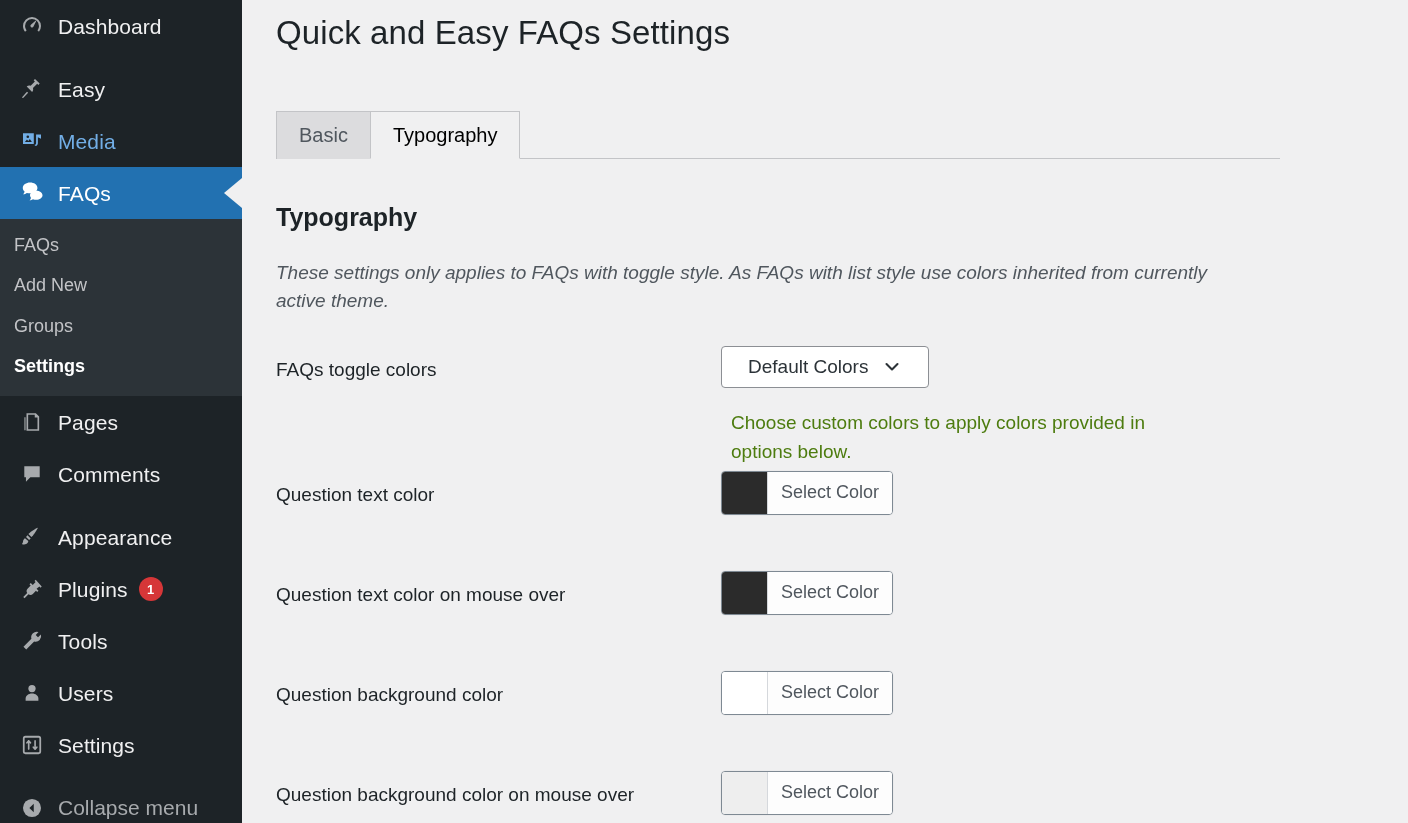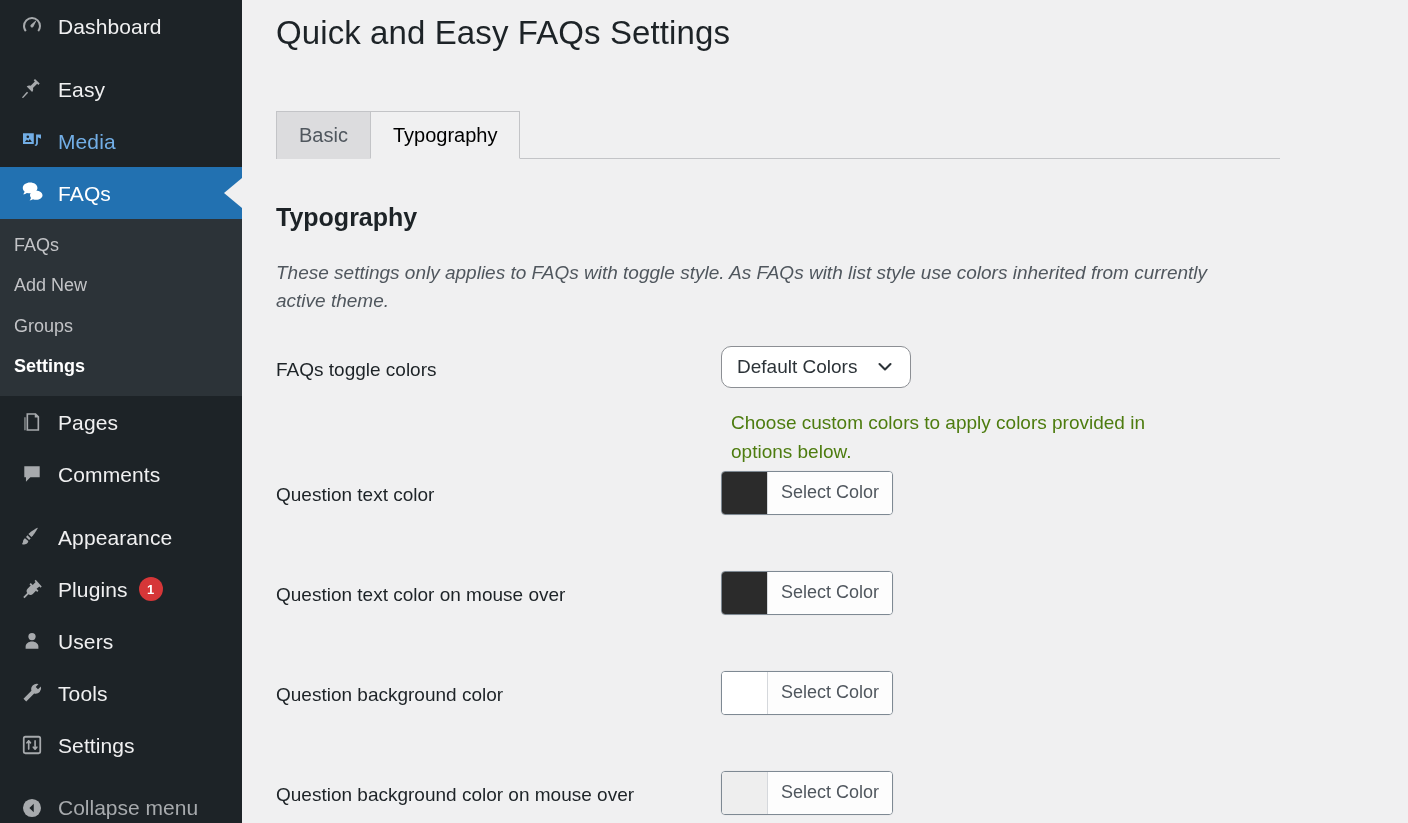--- a/index.html
+++ b/index.html
@@ -191,24 +191,24 @@
   }
   .form-row .td { flex: 1 1 auto; padding-top: 4px; }
 
   .select-box {
     display: inline-flex;
     align-items: center;
     justify-content: space-between;
     gap: 14px;
     height: 42px;
     min-width: 190px;
-    padding: 0 15px;
+    padding: 0 26px;
     background: #fff;
     border: 1px solid #8c8f94;
-    border-radius: 10px;
+    border-radius: 4px;
     font-size: 19px;
     color: #2c3338;
     cursor: pointer;
     user-select: none;
   }
   .select-box .chev { display: inline-flex; color: #2c3338; }
   .select-box .chev svg { display: block; stroke: currentColor; fill: none; }
 
   .field-desc {
     font-size: 19px;
@@ -335,35 +335,35 @@
         <svg width="24" height="24" viewBox="0 0 20 20">
             <path d="M13.1 2.3l-1 1 .9.9-2.4 2.4-1.6-1.6-1.1 1.1 1 1-2.6 2.6c-1 1-1.1 2.5-.3 3.6l-3.3 3.3 1.1 1.1 3.3-3.3c1.1.8 2.6.7 3.6-.3l2.6-2.6 1 1 1.1-1.1-1.6-1.6L16.2 8l.9.9 1-1-5-5.6z"></path>
           </svg>
       </span>
       <span>Plugins</span>
       <span class="badge">1</span>
     </div>
 
     <div class="menu-item">
       <span class="ico">
+        <svg width="24" height="24" viewBox="0 0 20 20">
+            <path d="M15.4 2.6a4.6 4.6 0 00-5.9 5.6l-6.6 6.6 2.3 2.3 6.6-6.6a4.6 4.6 0 005.6-5.9L15 6.9l-1.9-1.9 2.3-2.4z"></path>
+          </svg>
+      </span>
+      <span>Tools</span>
+    </div>
+
+    <div class="menu-item">
+      <span class="ico">
         <svg width="22" height="22" viewBox="0 0 20 20">
             <circle cx="10" cy="6" r="3.3"></circle>
             <path d="M10 10.5c-3.2 0-5.8 2-5.8 4.5v2h11.6v-2c0-2.5-2.6-4.5-5.8-4.5z"></path>
           </svg>
       </span>
       <span>Users</span>
-    </div>
-
-    <div class="menu-item">
-      <span class="ico">
-        <svg width="24" height="24" viewBox="0 0 20 20">
-            <path d="M15.4 2.6a4.6 4.6 0 00-5.9 5.6l-6.6 6.6 2.3 2.3 6.6-6.6a4.6 4.6 0 005.6-5.9L15 6.9l-1.9-1.9 2.3-2.4z"></path>
-          </svg>
-      </span>
-      <span>Tools</span>
     </div>
 
     <div class="menu-item">
       <span class="ico">
         <svg width="22" height="22" viewBox="0 0 20 20">
             <rect x="2.5" y="2.5" width="15" height="15" rx="1.5" fill="none" stroke="currentColor" stroke-width="1.6"></rect>
             <path d="M7 6.3v7.4M7 6.3L5.4 8M7 6.3L8.6 8M12.8 13.7V6.3M12.8 13.7L11.2 12M12.8 13.7L14.4 12" stroke="currentColor" stroke-width="1.5" fill="none" stroke-linecap="round"></path>
           </svg>
       </span>
       <span>Settings</span>

